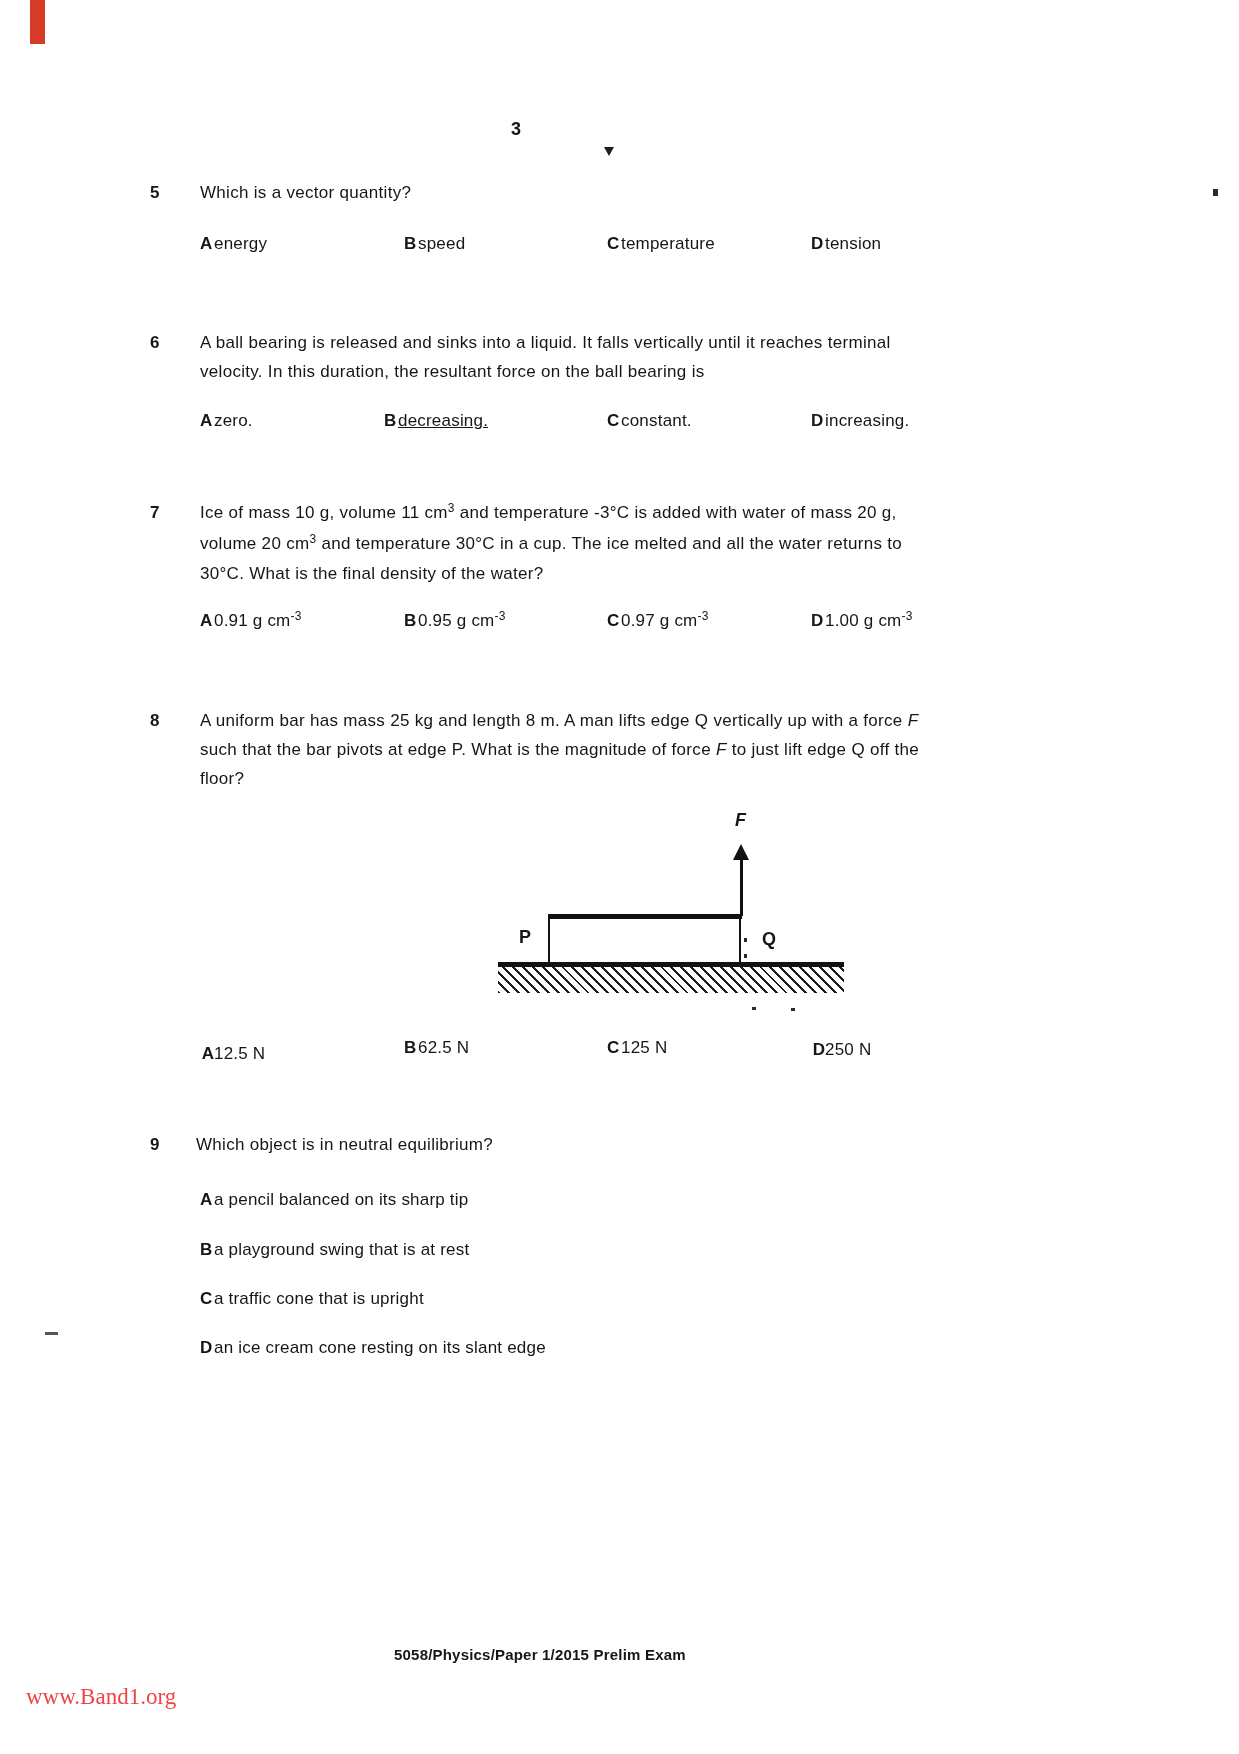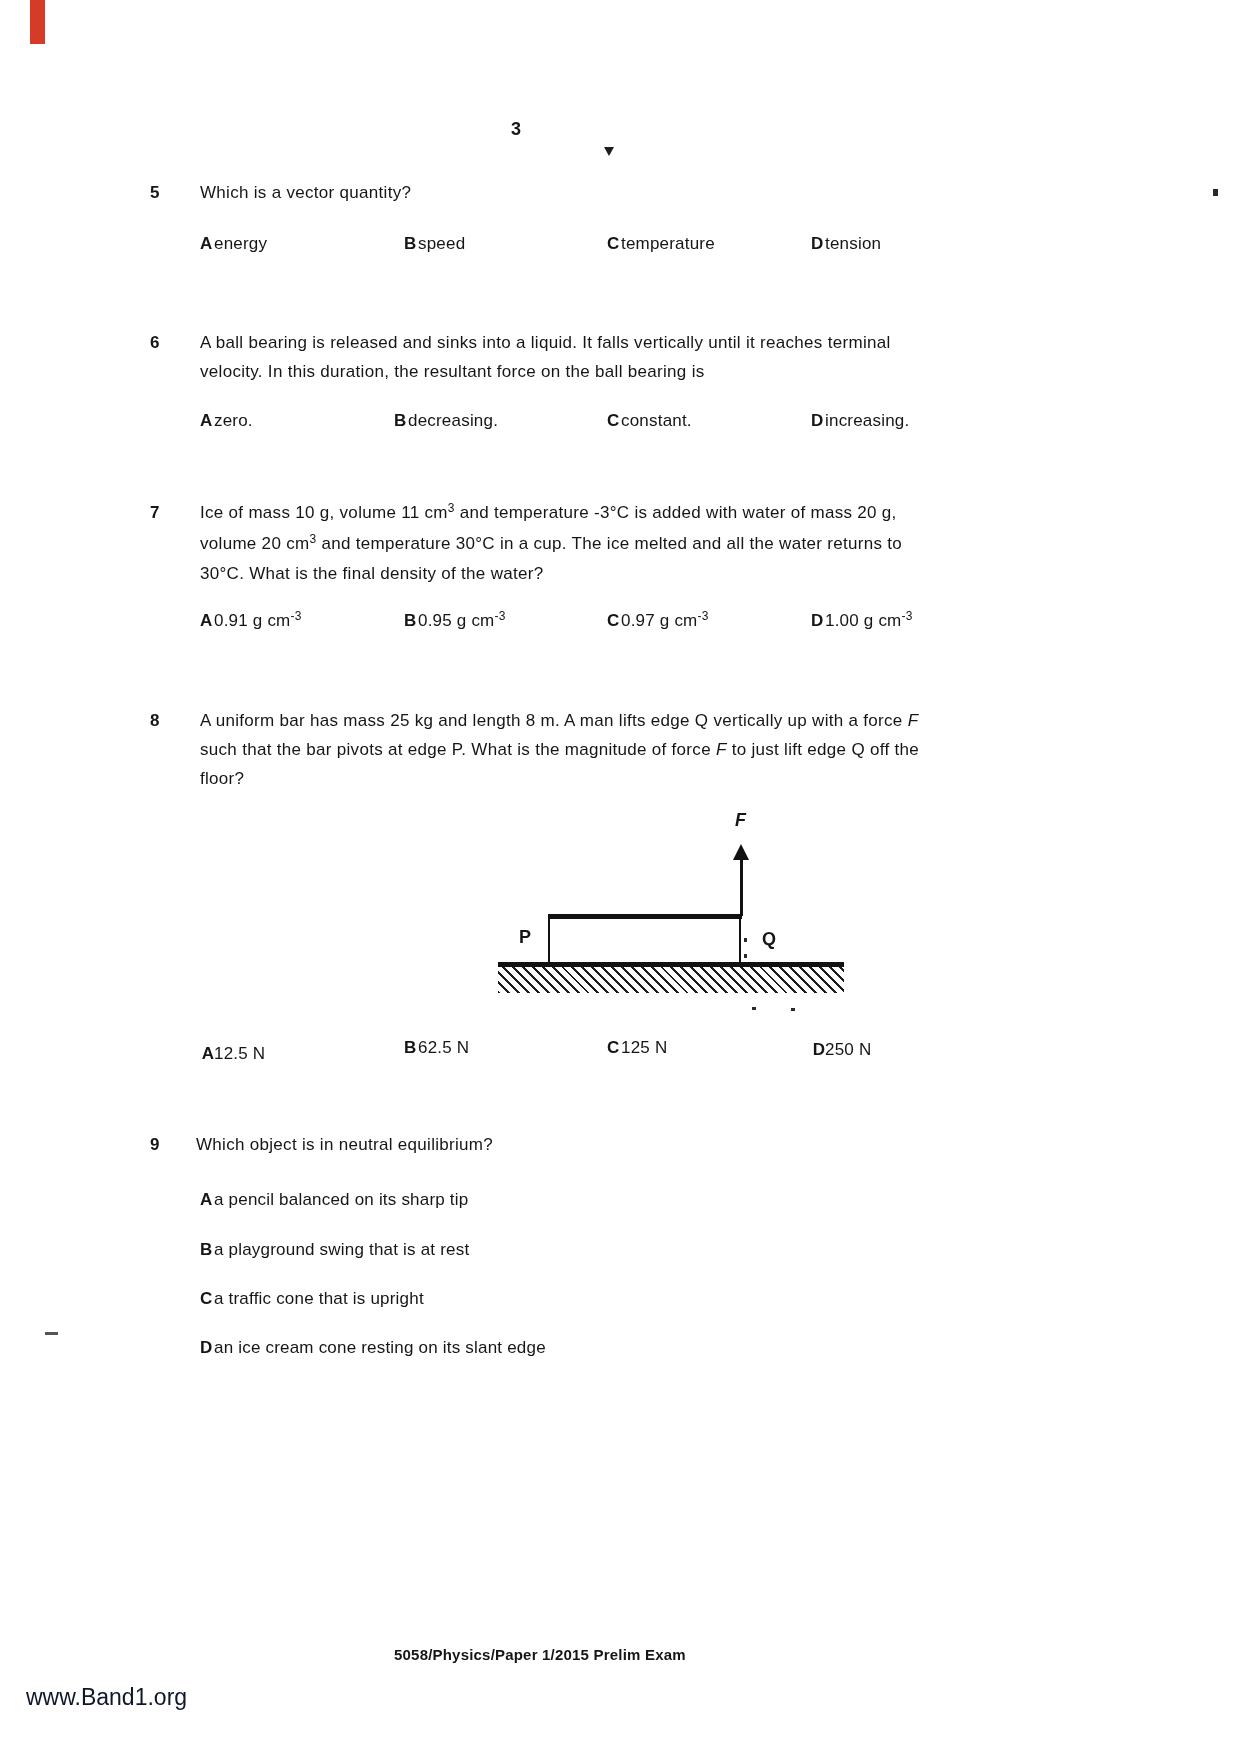--- a/index.html
+++ b/index.html
@@ -34,21 +34,21 @@
     border-bottom:16px solid #111;
   }
   .diagram-label{font-size:18px;font-weight:bold;}
   .force-label{font-size:18px;font-style:italic;font-weight:600;}
   .ground{
     width:346px;height:26px;
     border-top:5px solid #111;
     background:repeating-linear-gradient(45deg,#1c1c1c 0px,#1c1c1c 2px,rgba(255,255,255,0) 2px,rgba(255,255,255,0) 7px);
   }
   .footer{font-size:15px;font-weight:bold;letter-spacing:0.2px;}
-  .watermark{font-family:Liberation Sans, sans-serif;font-size:23px;color:#0f172a;}
+  .watermark{font-family:Liberation Serif, serif;font-size:23px;color:#ef4444;}
   .down-caret{
     width:0;height:0;
     border-left:5px solid transparent;
     border-right:5px solid transparent;
     border-top:9px solid #1e1e1e;
   }
 </style>
 </head>
 <body>
 
@@ -78,21 +78,21 @@
     </div>
   </div>
 
   <div>
     <div class="abs qnum" style="left:150px;top:333px;">6</div>
     <div class="abs stem" style="left:200px;top:333px;">A ball bearing is released and sinks into a liquid. It falls vertically until it reaches terminal</div>
     <div class="abs stem" style="left:200px;top:362px;">velocity. In this duration, the resultant force on the ball bearing is</div>
     <div class="abs opt" style="left:200px;top:411px;">
       <span class="opt-label">A</span><span class="opt-text">zero.</span>
     </div>
-    <div class="abs opt" style="left:394px;top:411px;">
+    <div class="abs opt" style="left:384px;top:411px;text-decoration:underline;">
       <span class="opt-label">B</span><span class="opt-text">decreasing.</span>
     </div>
     <div class="abs opt" style="left:607px;top:411px;">
       <span class="opt-label">C</span><span class="opt-text">constant.</span>
     </div>
     <div class="abs opt" style="left:811px;top:411px;">
       <span class="opt-label">D</span><span class="opt-text">increasing.</span>
     </div>
   </div>
 

